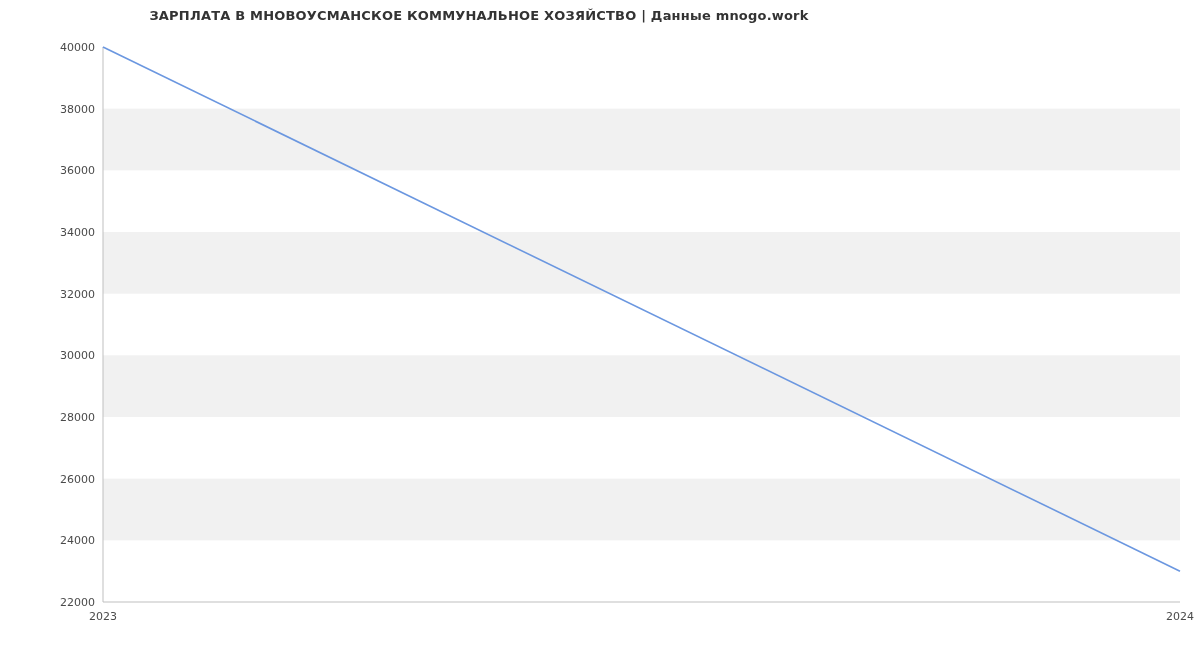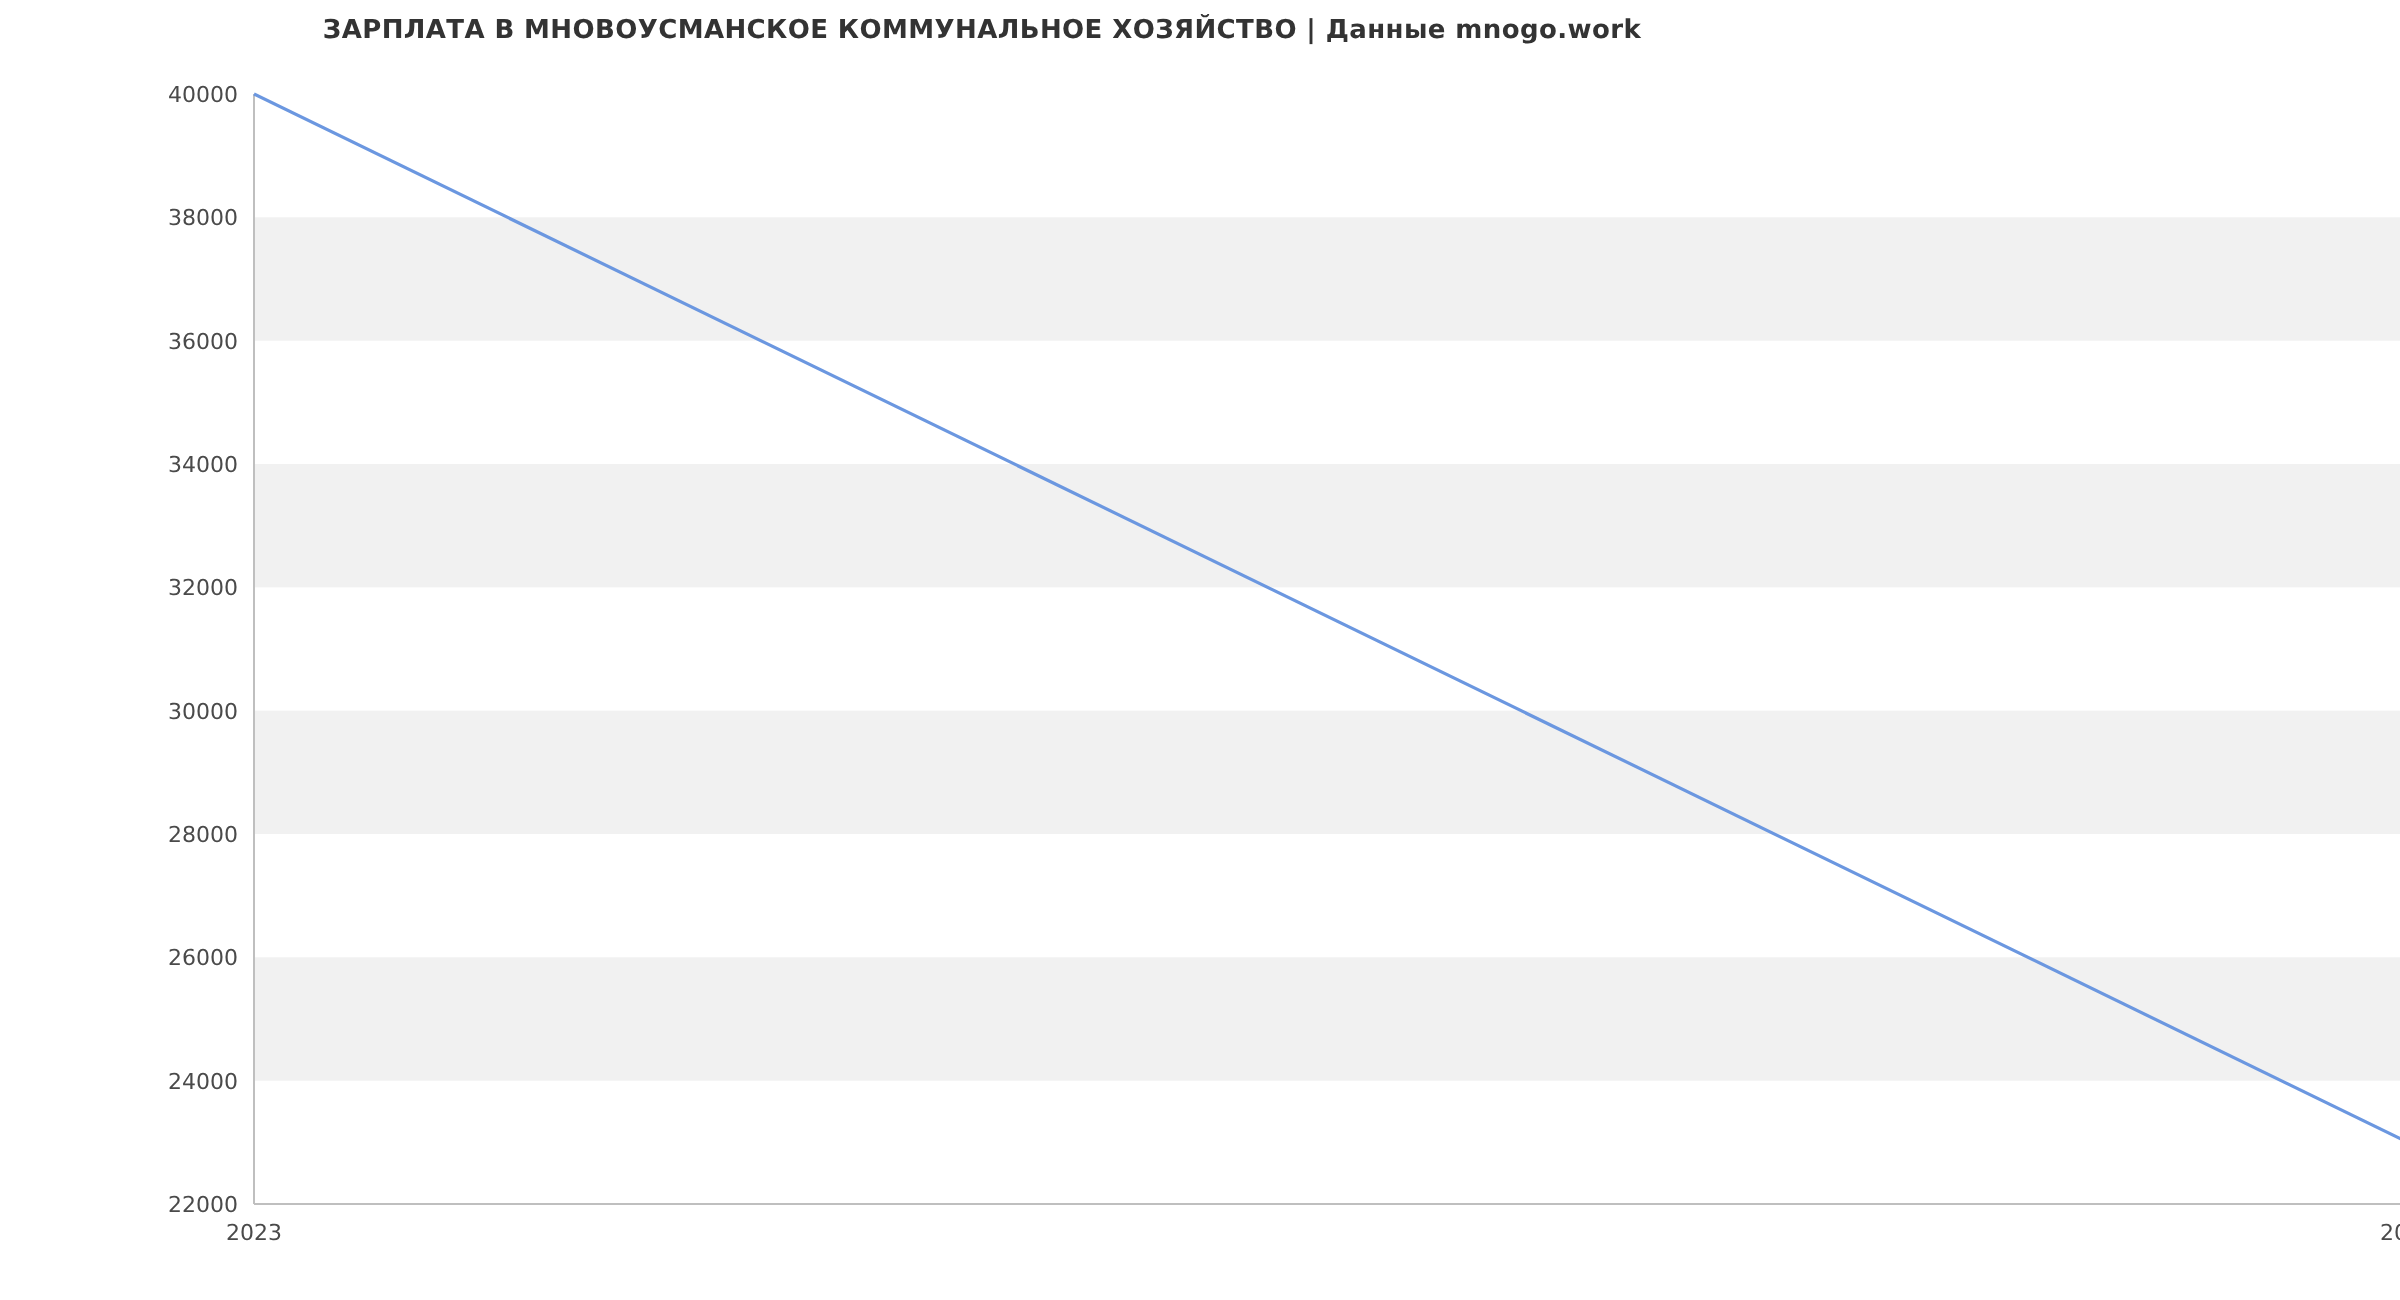--- a/index.html
+++ b/index.html
@@ -7,21 +7,20 @@
     padding: 0;
     width: 1200px;
     height: 650px;
     background: #ffffff;
     font-family: "DejaVu Sans", "Verdana", sans-serif;
   }
   .chart-wrap {
     position: relative;
     width: 958px;
     height: 650px;
-    padding-left: 24px;
   }
   .title {
     position: absolute;
     left: 0; right: 0;
     top: 8px;
     text-align: center;
     font-size: 13px;
     font-weight: 600;
     color: #333;
     letter-spacing: 0.2px;

